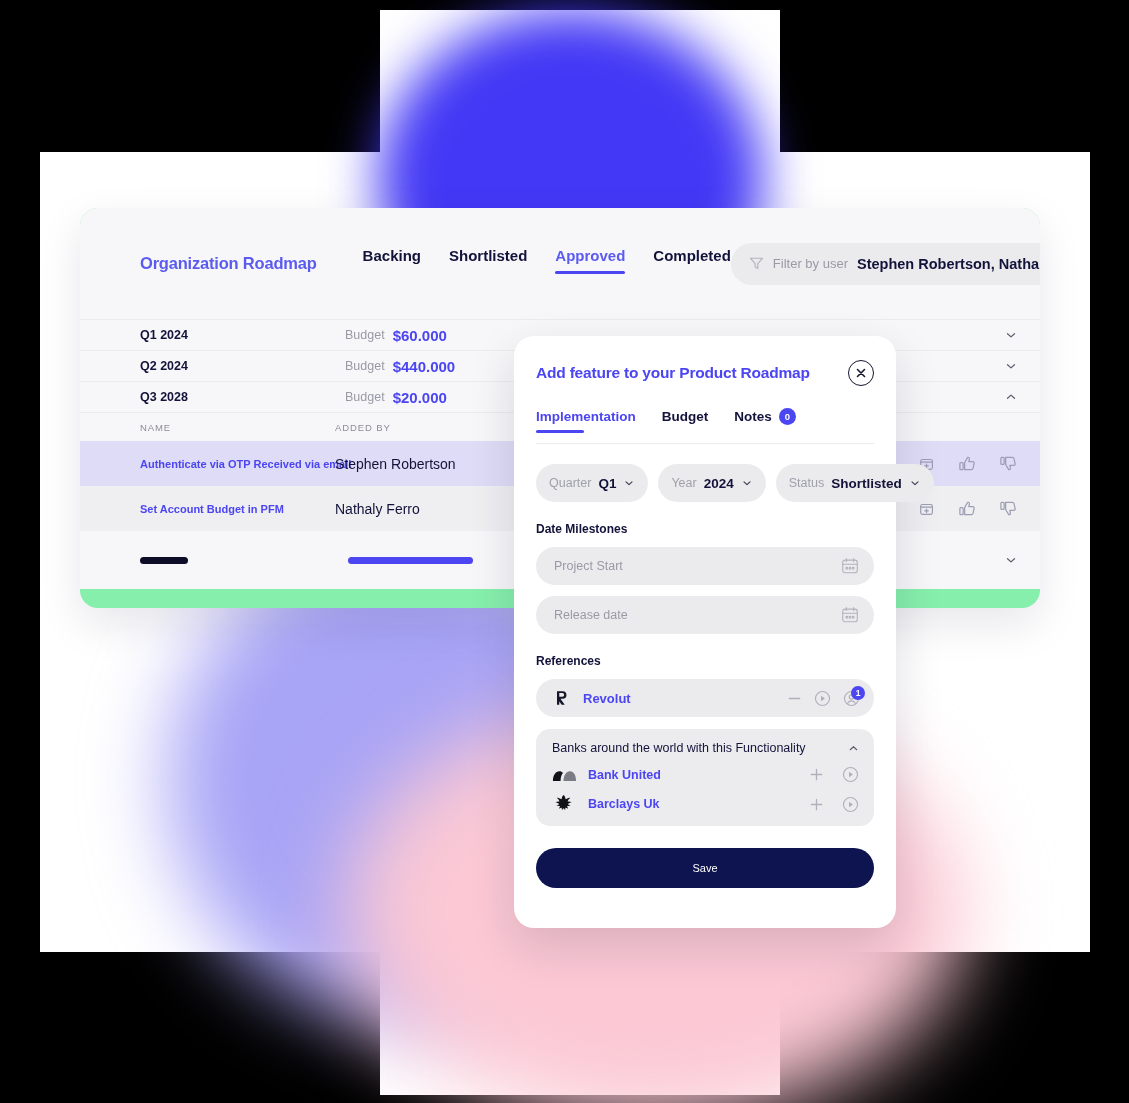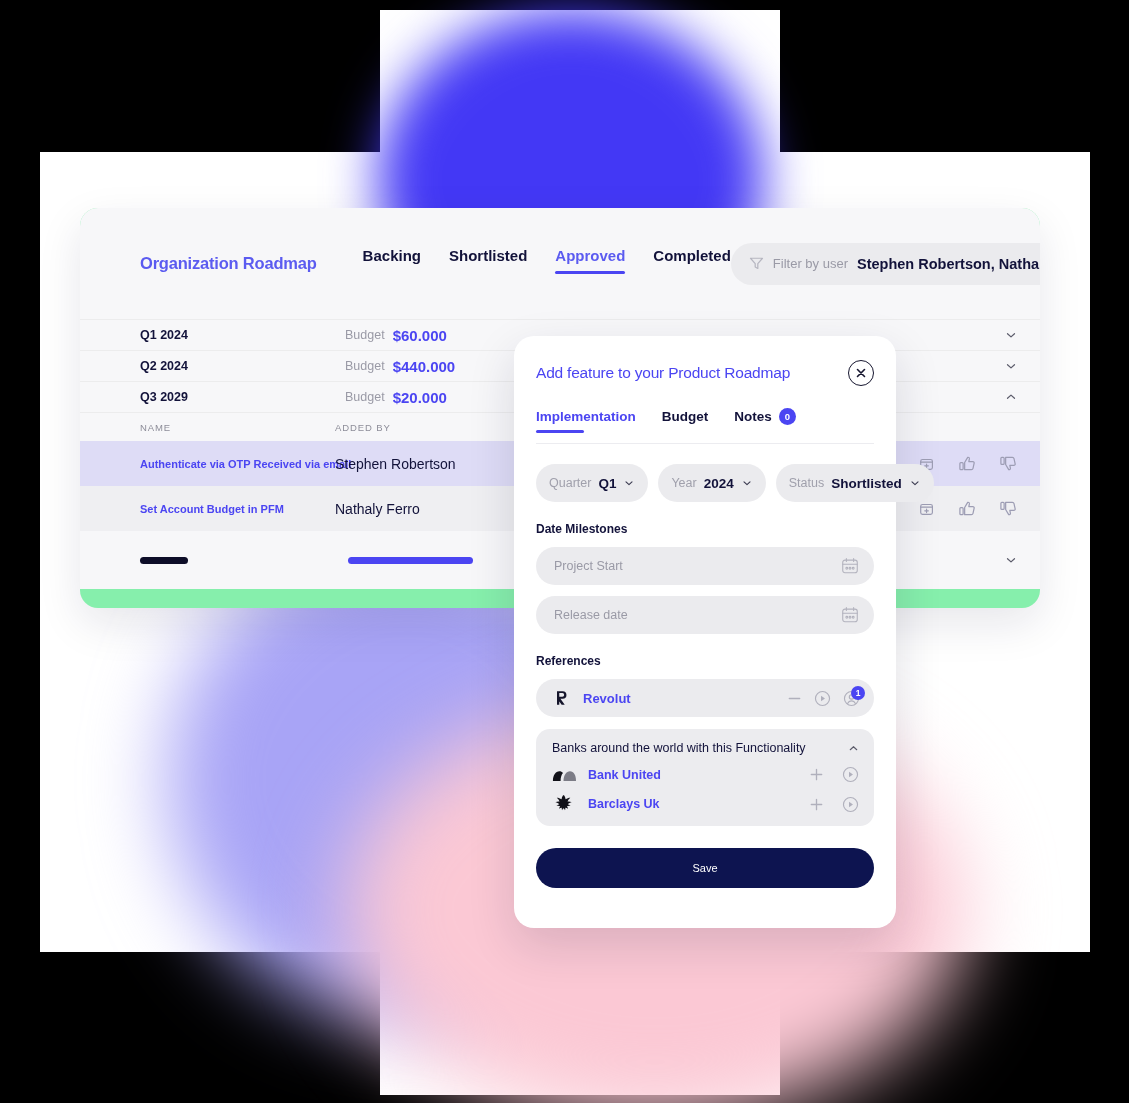--- a/index.html
+++ b/index.html
@@ -180,21 +180,21 @@
     left: 514px; top: 336px;
     width: 382px; height: 592px;
     background: #ffffff;
     border-radius: 20px;
     box-shadow: 0 18px 48px rgba(20,20,60,.14);
     padding: 24px 22px 0 22px;
   }
   .modal-title-row { display: flex; align-items: center; }
   .modal-title {
     font-size: 15.5px;
-    font-weight: normal;
+    font-weight: bold;
     color: #4b45f2;
     letter-spacing: -.2px;
   }
   .close-btn {
     margin-left: auto;
     width: 26px; height: 26px;
     border: 1.6px solid #16162f;
     border-radius: 50%;
     display: flex; align-items: center; justify-content: center;
     cursor: pointer;
@@ -365,21 +365,21 @@
     <div class="q-budget-label">Budget</div>
     <div class="q-budget-value">$440.000</div>
     <div class="q-chevron">
       <svg width="14" height="14" viewBox="0 0 16 16" fill="none" stroke="#5c5c6b" stroke-width="1.4">
         <path d="M4 6.5L8 10.2l4-3.7" stroke-linecap="round" stroke-linejoin="round"></path>
       </svg>
     </div>
   </div>
 
   <div class="q-row">
-    <div class="q-name">Q3 2029</div>
+    <div class="q-name">Q3 2028</div>
     <div class="q-budget-label">Budget</div>
     <div class="q-budget-value">$20.000</div>
     <div class="q-chevron">
       <svg width="14" height="14" viewBox="0 0 16 16" fill="none" stroke="#5c5c6b" stroke-width="1.4">
         <path d="M4 9.5L8 5.8l4 3.7" stroke-linecap="round" stroke-linejoin="round"></path>
       </svg>
     </div>
   </div>
 
   <div class="tbl-head">

